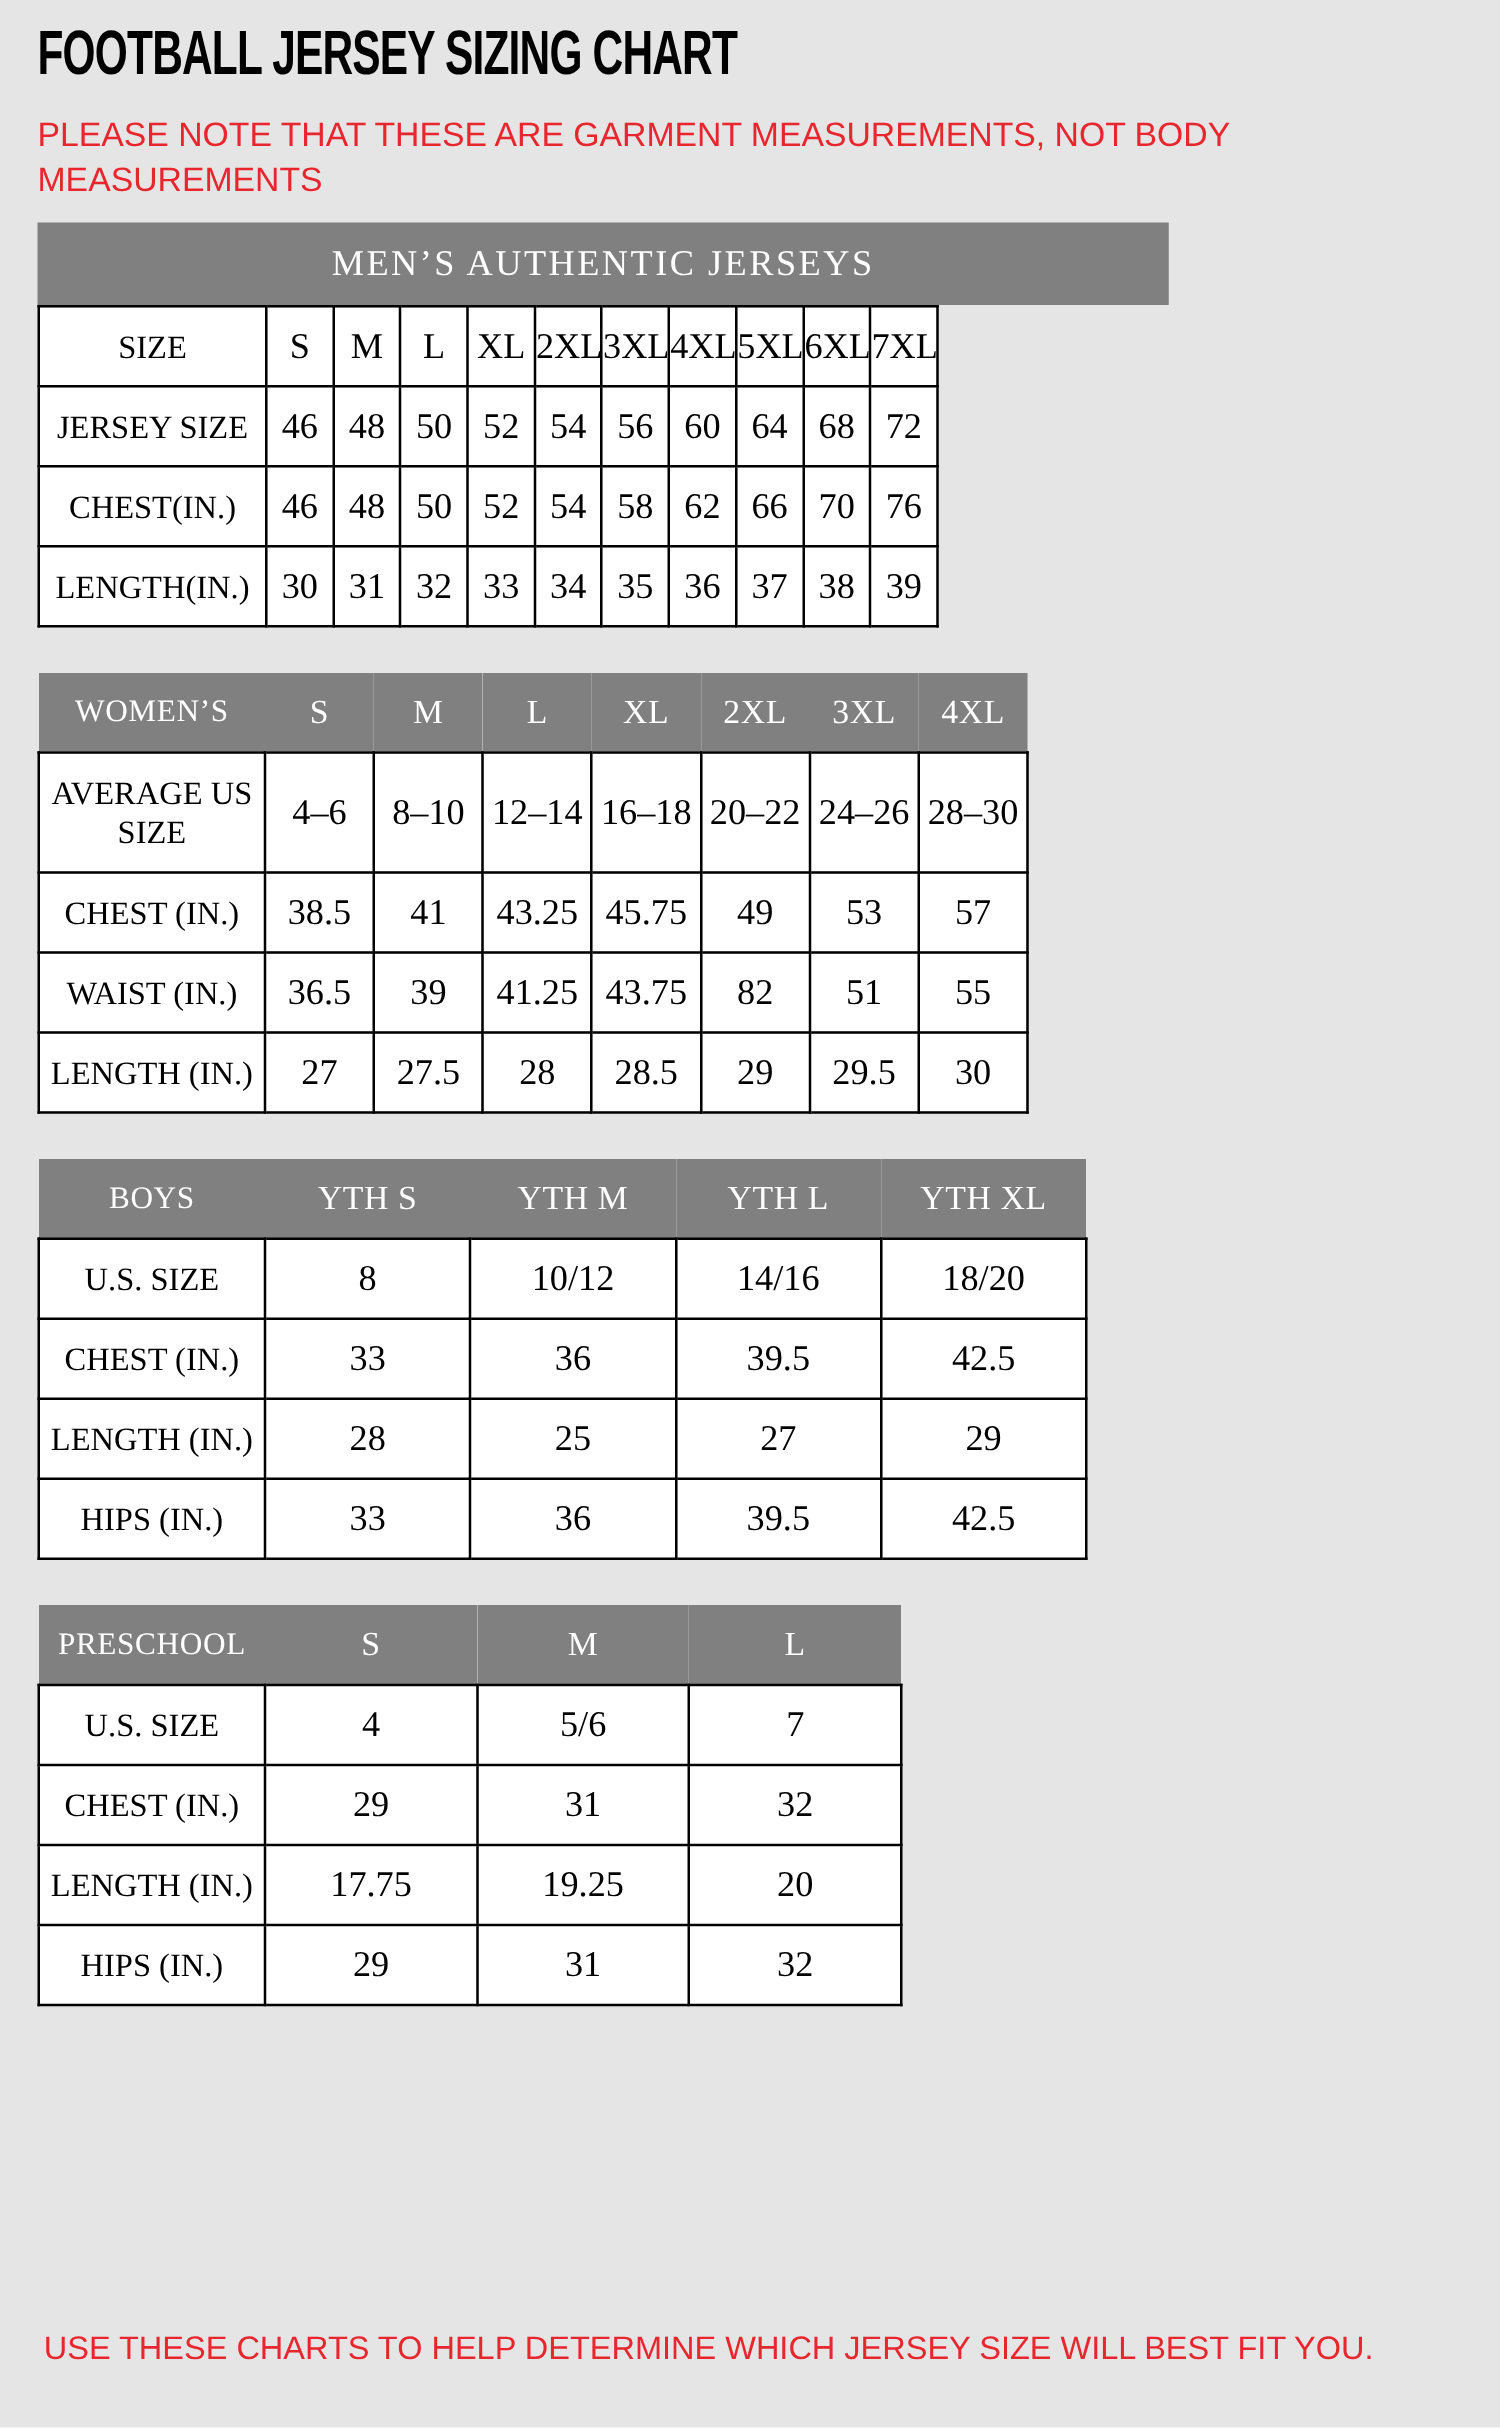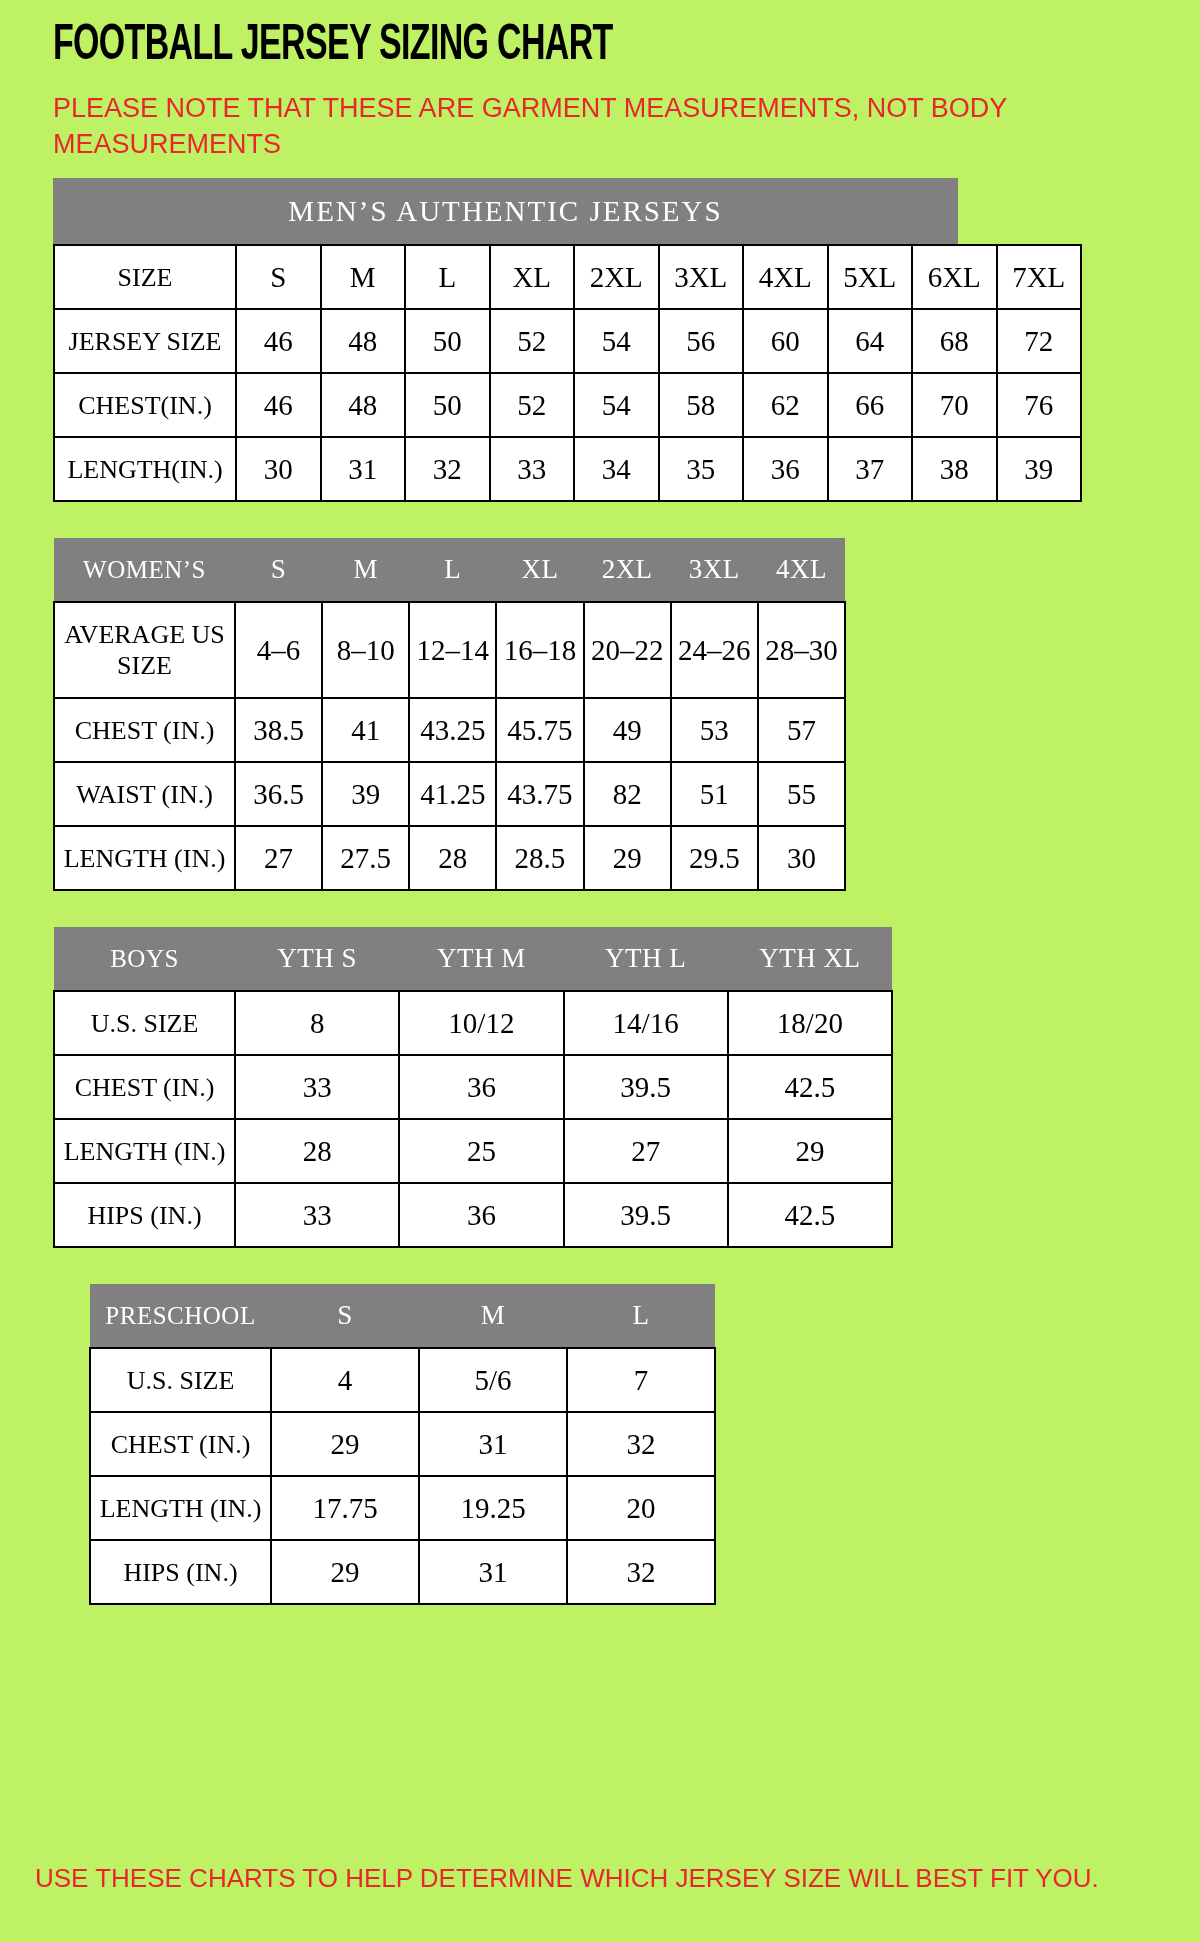--- a/index.html
+++ b/index.html
@@ -6,22 +6,22 @@
   html, body { background: #ffffff; }
   body {
     width: 1200px; height: 1942px;
     font-family: "Liberation Sans", sans-serif;
     color: #000;
     overflow: hidden;
   }
   .page {
     position: relative;
     width: 1200px; height: 1942px;
-    padding: 16px 35px 0 53px;
-    background: #bef264;
+    padding: 16px 35px 0 30px;
+    background: #e5e5e5;
   }
   .title {
     display: inline-block;
     font-size: 50px;
     font-weight: 900;
     letter-spacing: -1px;
     white-space: nowrap;
     transform: scaleX(0.68);
     transform-origin: left center;
     line-height: 1.05;
@@ -69,28 +69,28 @@
     border: 2px solid #000;
     height: 64px;
     font-size: 29px;
     line-height: 1.2;
     background: #fff;
   }
   .tbl tbody td.label, .tbl thead td.label { font-size: 26px; }
   .tbl thead td.label { font-size: 25px; }
 
   
-  .tbl-0 { width: 1029px; }
+  .tbl-0 { width: 721px; }
   .tbl-0 .label { width: 182px; }
   .tbl-1 { width: 793px; }
   .tbl-1 .label { width: 181px; }
   .tbl-1 tbody tr:first-child td { height: 96px; }
   .tbl-2 { width: 840px; }
   .tbl-2 .label { width: 181px; }
-  .tbl-3 { width: 627px; margin-left: 36px; }
+  .tbl-3 { width: 692px; }
   .tbl-3 .label { width: 181px; }
 
   .footer {
     position: absolute;
     left: 35px;
     bottom: 48px;
     font-size: 26px;
     white-space: nowrap;
     color: var(--red, #e8262e);
   }

